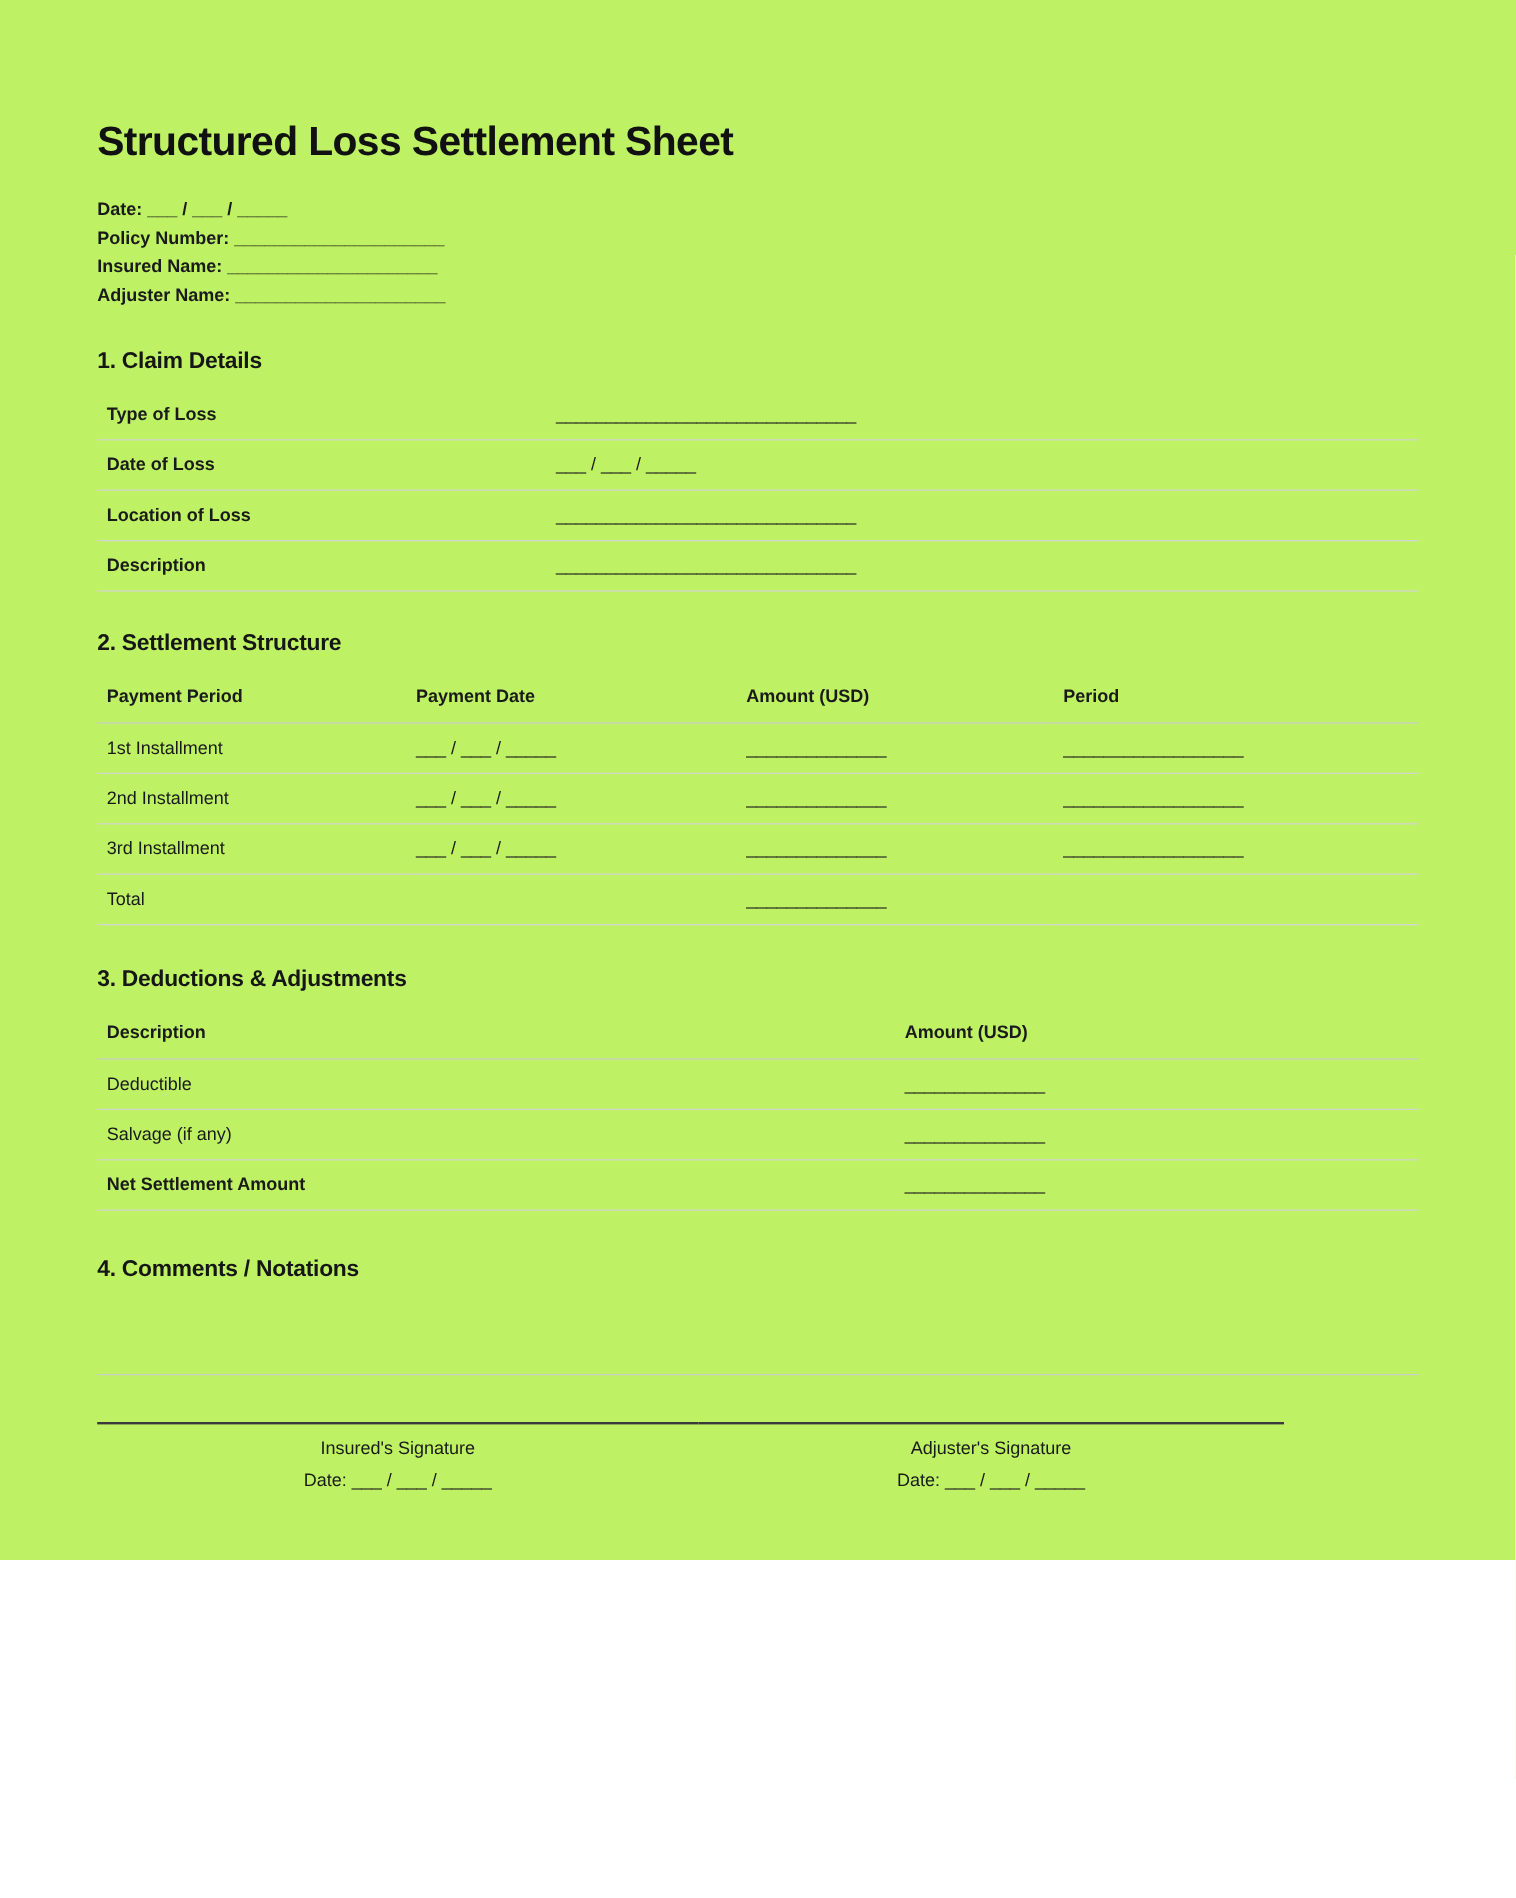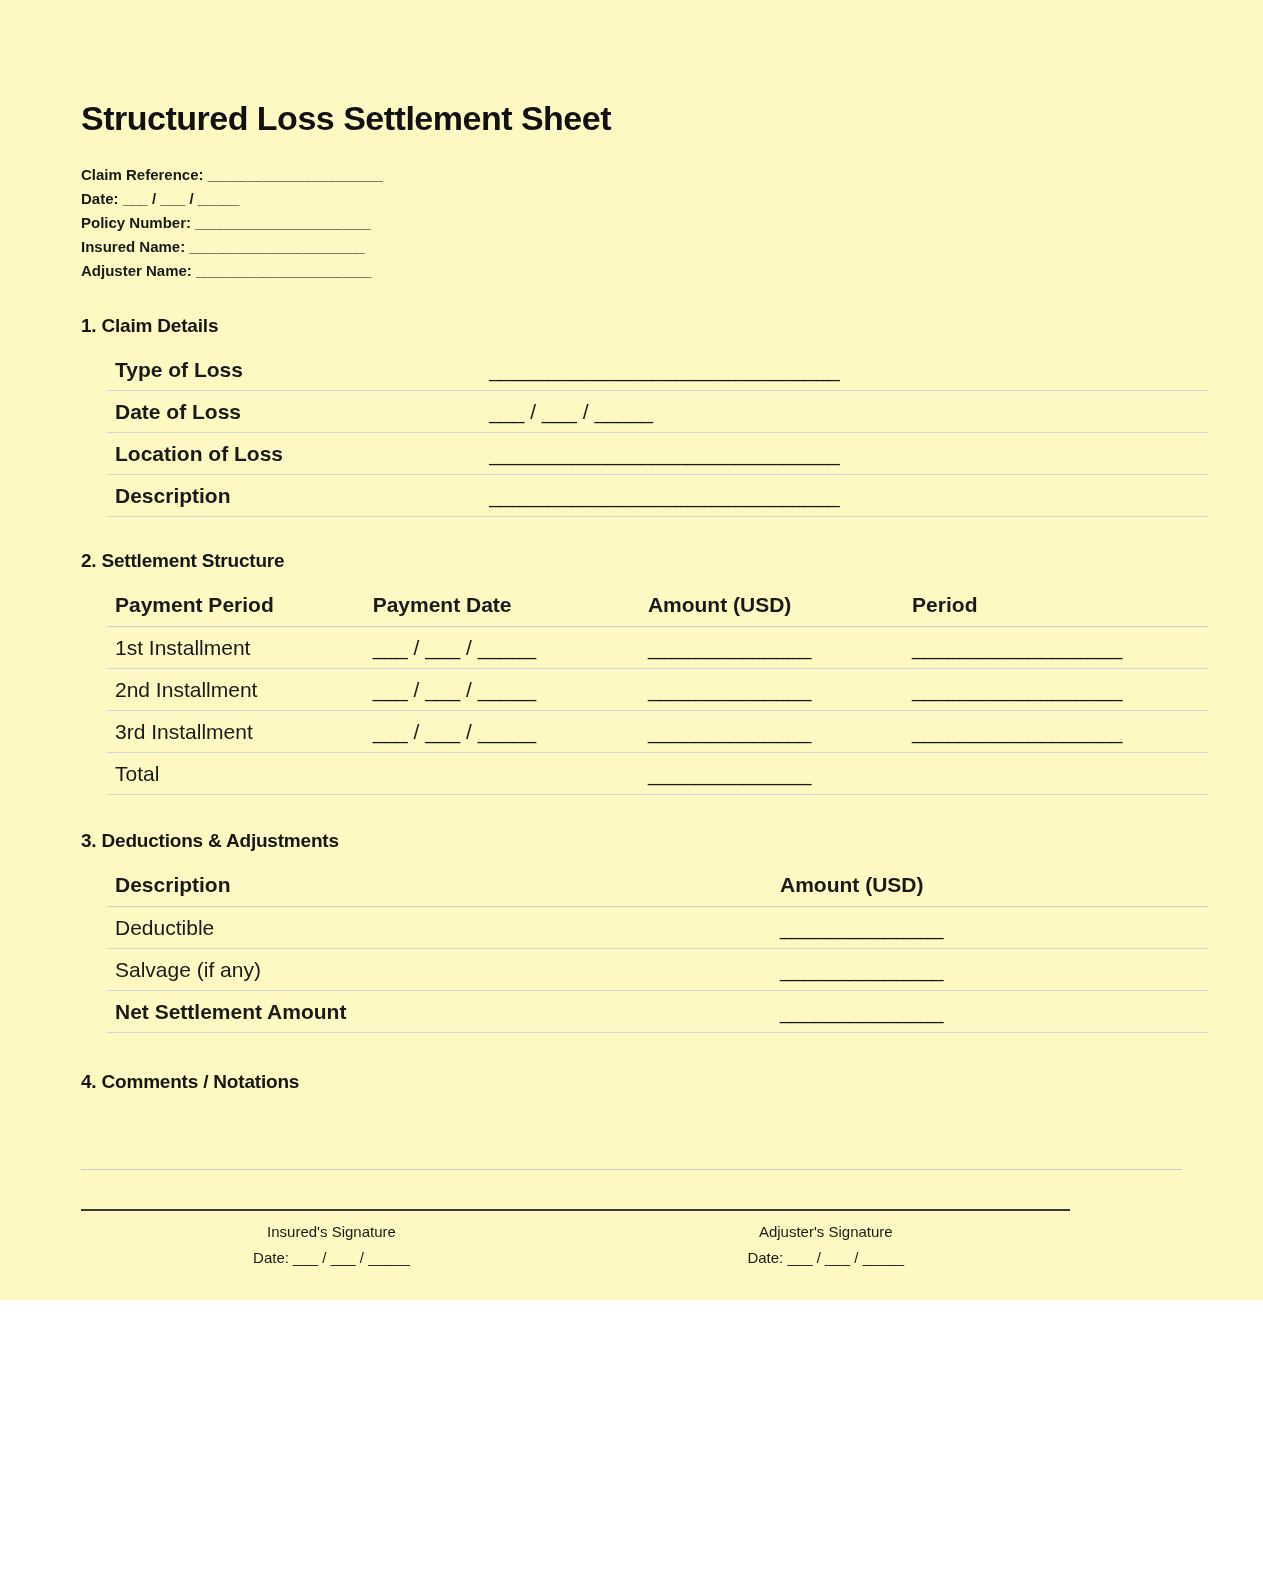--- a/index.html
+++ b/index.html
@@ -7,21 +7,21 @@
     background: #ffffff;
     width: 1263px;
     height: 1582px;
     font-family: "Liberation Sans", "DejaVu Sans", sans-serif;
     color: #1a1a1a;
   }
   .viewport {
     width: 1263px;
     height: 1300px;      
     overflow: hidden;
-    background: #fef9c3;
+    background: #bef264;
   }
   .page {
     padding: 96px 81px 0 81px;
     width: 1263px;
   }
   h1.doc-title {
     font-size: 34px;
     line-height: 44px;
     font-weight: 700;
     letter-spacing: -0.5px;
@@ -45,22 +45,21 @@
   }
   .h-claim    { margin: 30px 0 10px 0; }
   .h-settle   { margin: 31px 0 12px 0; }
   .h-deduct   { margin: 33px 0 12px 0; }
   .h-comments { margin: 36px 0 0 0; }
 
   table.form-table {
     width: 100%;
     border-collapse: collapse;
     table-layout: fixed;
-    font-size: 21px;
-    margin-left: 26px;
+    font-size: 15px;
   }
   table.form-table th {
     text-align: left;
     font-weight: 700;
     padding: 9px 8px 12px 8px;
     border-bottom: 1px solid #cccccc;
     line-height: 19px;
   }
   table.form-table td {
     padding: 11px 8px;
@@ -95,21 +94,20 @@
 </style>
 </head>
 <body>
 
 <div class="viewport">
   <div class="page">
 
     <h1 class="doc-title">Structured Loss Settlement Sheet</h1>
 
     <div class="meta-block">
-      <div class="meta-line"><span>Claim Reference:</span> <span class="blank">_____________________</span></div>
       <div class="meta-line"><span>Date:</span> <span class="blank">___ / ___ / _____</span></div>
       <div class="meta-line"><span>Policy Number:</span> <span class="blank">_____________________</span></div>
       <div class="meta-line"><span>Insured Name:</span> <span class="blank">_____________________</span></div>
       <div class="meta-line"><span>Adjuster Name:</span> <span class="blank">_____________________</span></div>
     </div>
 
     <h2 class="section-heading h-claim">1. Claim Details</h2>
 
     <table class="form-table">
       <colgroup>

